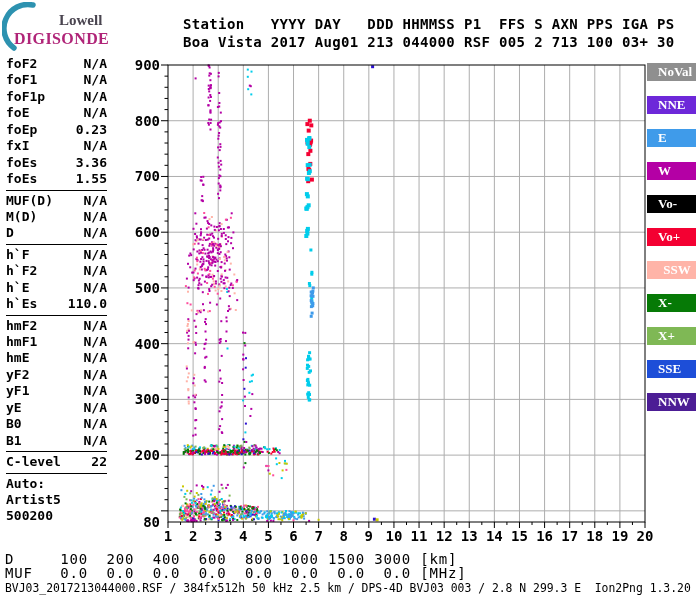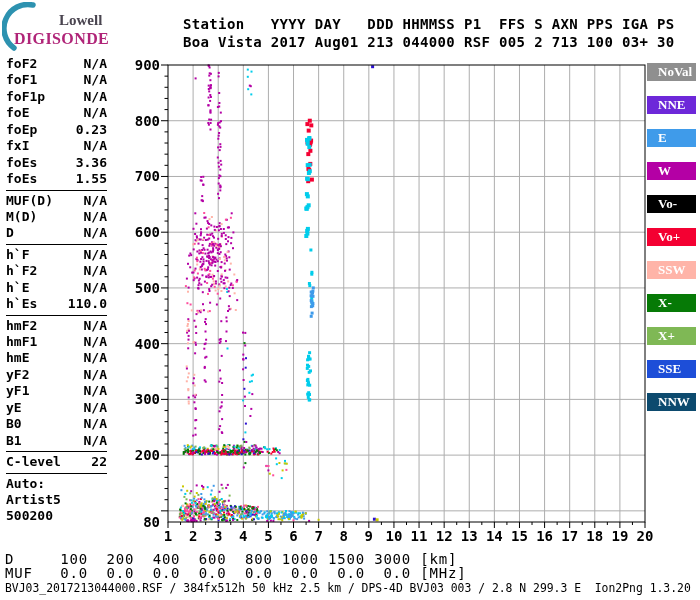--- a/index.html
+++ b/index.html
@@ -1959,23 +1959,23 @@
     </div>
   </div>
 
 <div id="legend" class="abs">
     <div class="lg" style="background: rgb(143, 143, 143);">NoVal</div>
     <div class="lg" style="background: #6d28d9;">NNE</div>
     <div class="lg" style="background: rgb(63, 155, 234);">E</div>
     <div class="lg" style="background: rgb(180, 0, 165);">W</div>
     <div class="lg" style="background: #000000; font-family: Liberation Serif, serif;">Vo-</div>
     <div class="lg" style="background: rgb(244, 0, 50);">Vo+</div>
-    <div class="lg" style="background: rgb(255, 180, 168);">SSW</div>
+    <div class="lg" style="background: rgb(255, 180, 168); text-align: center;">SSW</div>
     <div class="lg" style="background: rgb(6, 122, 6);">X-</div>
     <div class="lg" style="background: rgb(127, 184, 85);">X+</div>
     <div class="lg" style="background: #1d4ed8;">SSE</div>
-    <div class="lg" style="background: #0c4a6e;">NNW</div>
+    <div class="lg" style="background: #4c1d95;">NNW</div>
   </div>
 
 <pre id="dmuf" class="abs">D     100  200  400  600  800 1000 1500 3000 [km]
 MUF   0.0  0.0  0.0  0.0  0.0  0.0  0.0  0.0 [MHz]</pre>
 
 <pre id="status" class="abs">BVJ03_2017213044000.RSF / 384fx512h 50 kHz 2.5 km / DPS-4D BVJ03 003 / 2.8 N 299.3 E  Ion2Png 1.3.20</pre>
 
 </body></html>

